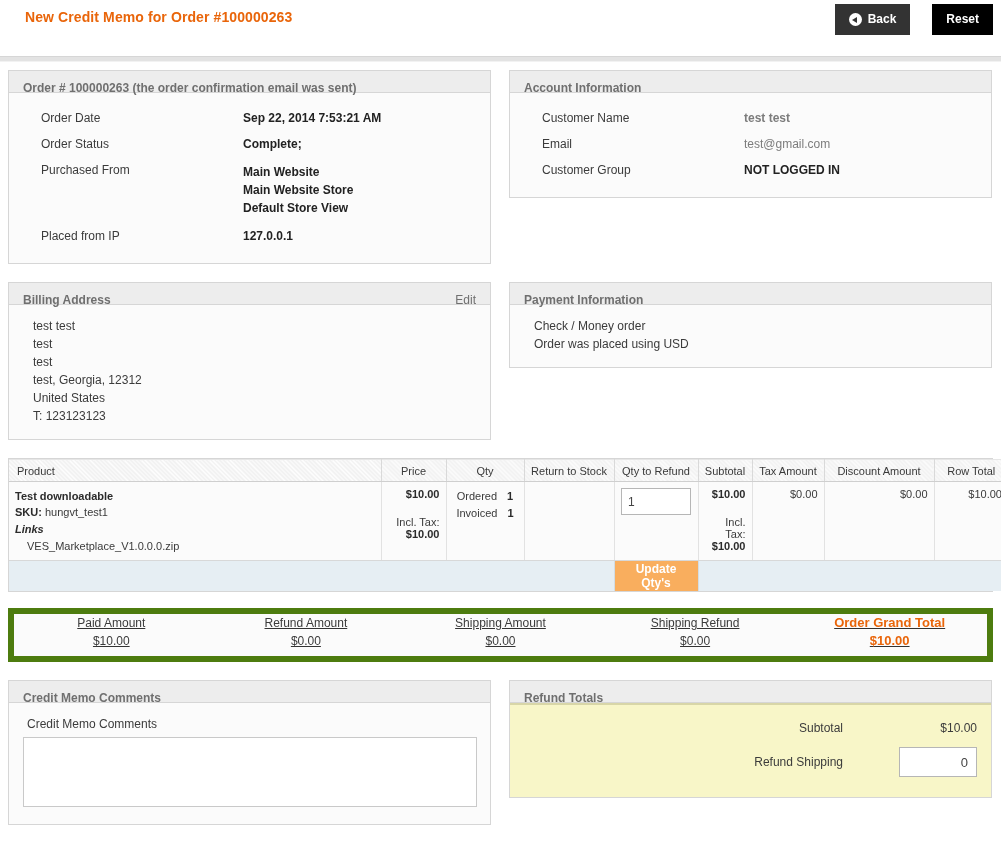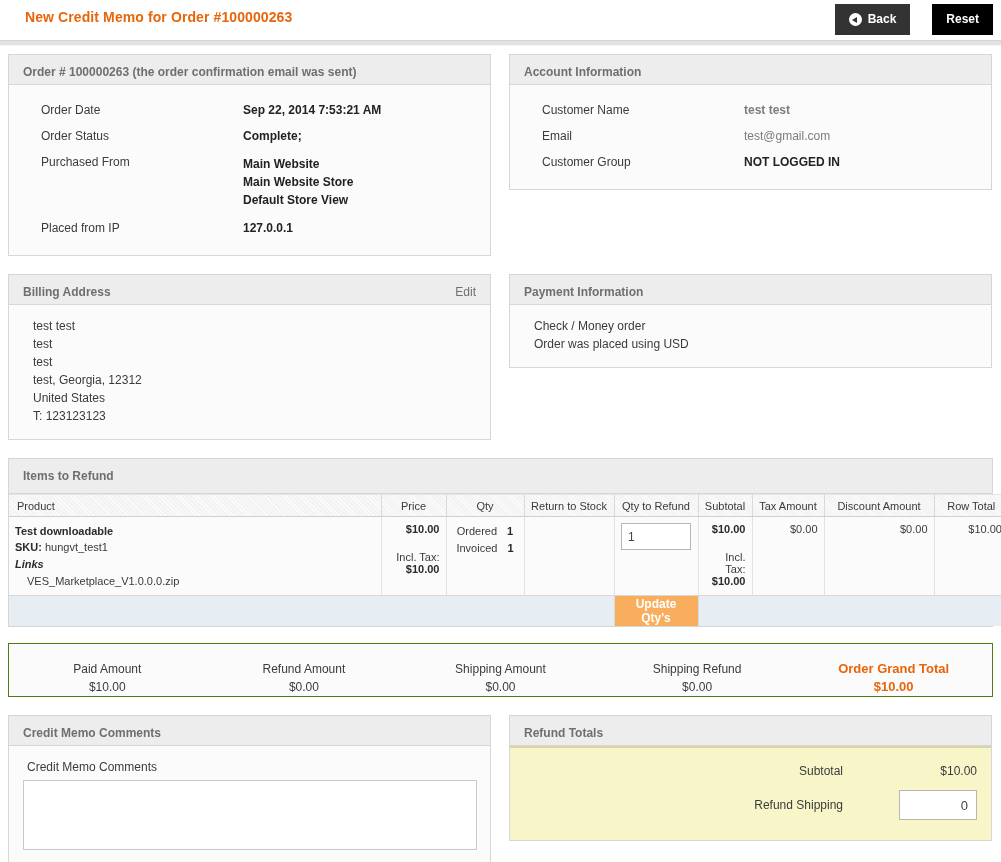--- a/index.html
+++ b/index.html
@@ -8,21 +8,21 @@
     width: 1001px; height: 862px;
     background: #ffffff;
     font-family: "Liberation Sans", sans-serif;
     font-size: 12px;
     color: #333333;
     overflow: hidden;
   }
 
   
   .page-header {
-    height: 40px;
+    height: 56px;
     position: relative;
     background: #ffffff;
     padding: 16px 8px;
   }
   .page-title {
     position: absolute;
     left: 25px;
     top: 9px;
     font-size: 14px;
     font-weight: bold;
@@ -87,21 +87,21 @@
 
   
   .panel {
     border: 1px solid #d6d6d6;
     background: #fbfbfb;
     margin-bottom: 18px;
   }
   .panel-head {
     background: #ededed;
     border-bottom: 1px solid #d6d6d6;
-    height: 30px;
+    height: 22px;
     line-height: 34px;
     padding: 0 14px;
     font-size: 12px;
     font-weight: bold;
     color: #6f6f6f;
     position: relative;
   }
   .panel-head .edit-link {
     position: absolute;
     right: 14px; top: 0;
@@ -214,26 +214,27 @@
     font-weight: bold;
     font-size: 12px;
     font-family: "Liberation Sans", sans-serif;
     height: 30px;
     padding: 0 16px;
     cursor: pointer;
   }
 
   
   .totals-bar {
-    border: 1px solid #4d7c0f;
+    border: 6px solid #4d7c0f;
     background: #fbfbfb;
     height: 54px;
     display: flex;
-    align-items: flex-end;
+    align-items: flex-start;
     margin-bottom: 18px;
+    text-decoration: underline;
   }
   .totals-cell {
     flex: 1;
     text-align: center;
     line-height: 18px;
   }
   .totals-cell .t-label { color: #3b3b3b; font-size: 12px; }
   .totals-cell .t-value { color: #3b3b3b; font-size: 12px; }
   .totals-cell.grand .t-label { color: #e9650a; font-weight: bold; font-size: 13px; }
   .totals-cell.grand .t-value { color: #e9650a; font-weight: bold; font-size: 13px; }
@@ -395,21 +396,20 @@
             <div>Check / Money order</div>
             <div>Order was placed using USD</div>
           </div>
         </div>
       </div>
     </div>
 
   </div>
 
   <div class="items-panel">
-    <div class="items-head">Items to Refund</div>
     <table class="items">
       <colgroup>
         <col style="width:372px">
         <col style="width:65px">
         <col style="width:78px">
         <col style="width:90px">
         <col style="width:84px">
         <col style="width:54px">
         <col style="width:72px">
         <col style="width:110px">

